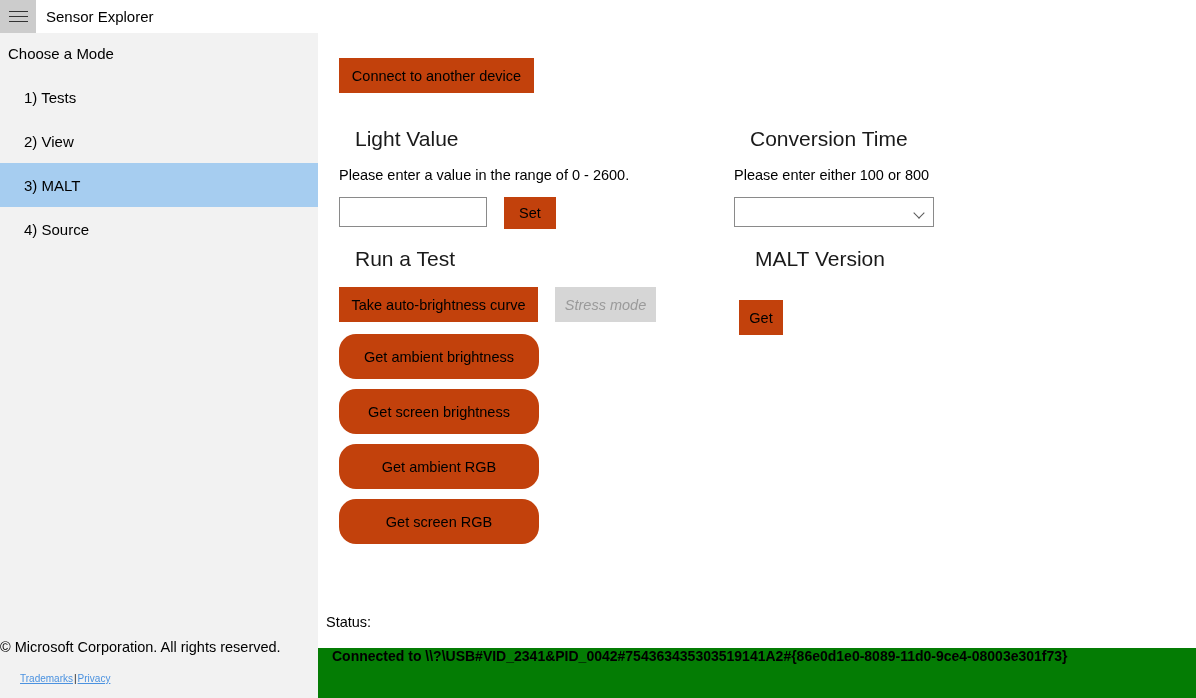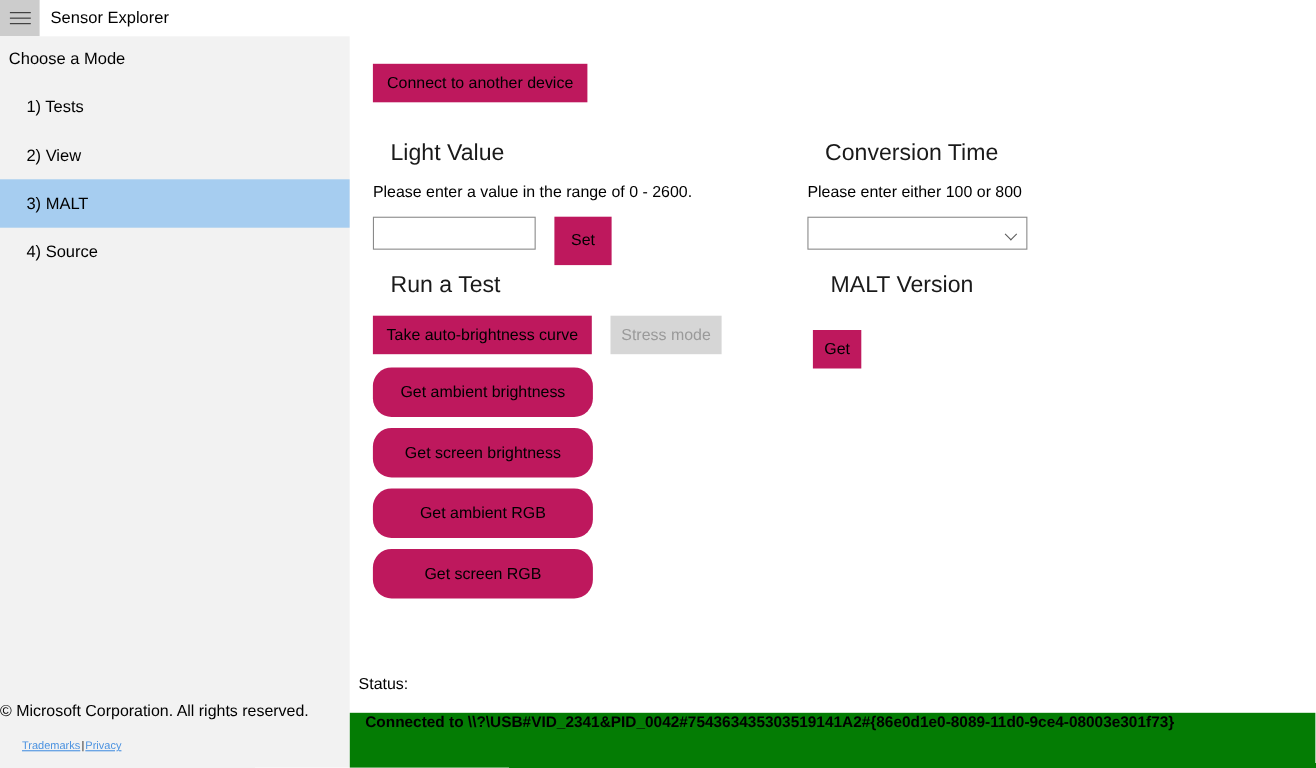--- a/index.html
+++ b/index.html
@@ -126,37 +126,38 @@
   .main {
     position: absolute;
     left: 318px;
     top: 33px;
     width: 878px;
     height: 665px;
     background: #ffffff;
   }
 
   .btn {
-    background: #be185d;
+    background: #c2410c;
     border: none;
     color: #000000;
     font-family: "Liberation Sans", sans-serif;
     font-size: 14.5px;
     cursor: pointer;
     padding: 0;
     display: inline-flex;
     align-items: center;
     justify-content: center;
     box-sizing: border-box;
   }
   .btn:disabled,
   .btn.disabled {
     background: #d6d6d6;
     color: #9a9a9a;
     cursor: default;
+    font-style: italic;
   }
 
   .connect-btn {
     position: absolute;
     left: 21px;
     top: 25px;
     width: 195px;
     height: 35px;
   }
 
@@ -193,21 +194,21 @@
     background: #ffffff;
     font-family: "Liberation Sans", sans-serif;
     font-size: 14px;
     padding: 0 6px;
     box-sizing: border-box;
     outline: none;
   }
   .set-btn {
     margin-left: 17px;
     width: 52px;
-    height: 44px;
+    height: 32px;
   }
 
   
   .conversion-block {
     position: absolute;
     left: 416px;
     top: 78px;
     width: 300px;
   }
   .conversion-block .helper-text { margin-top: 13px; }

